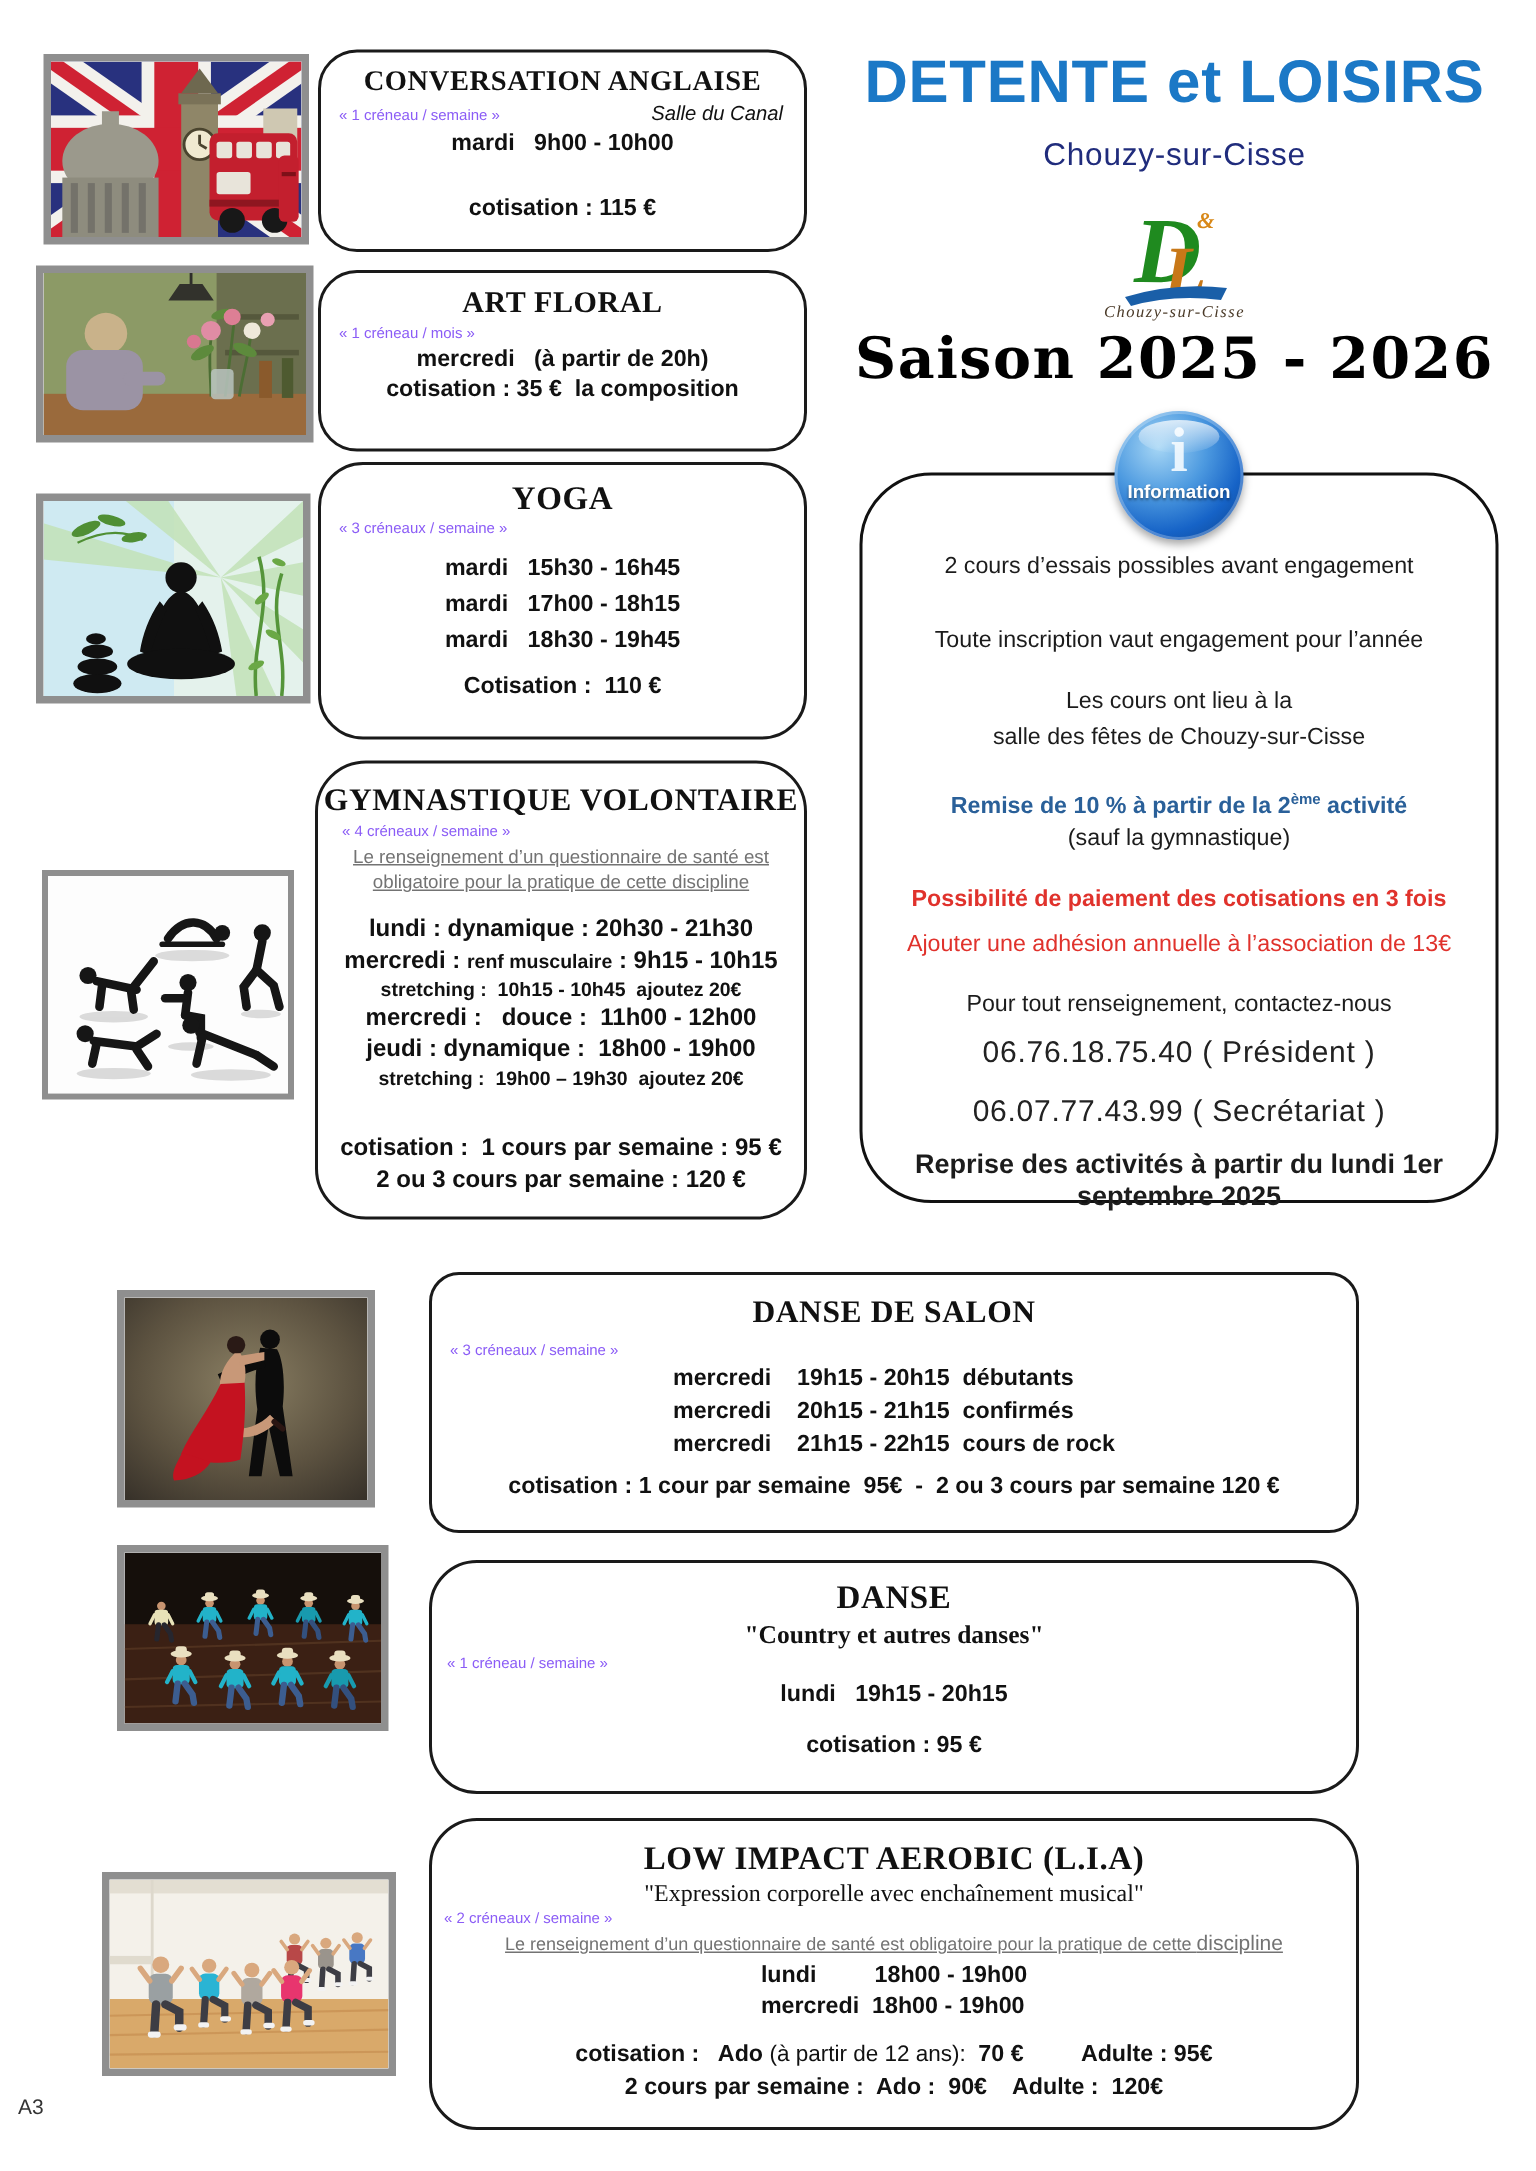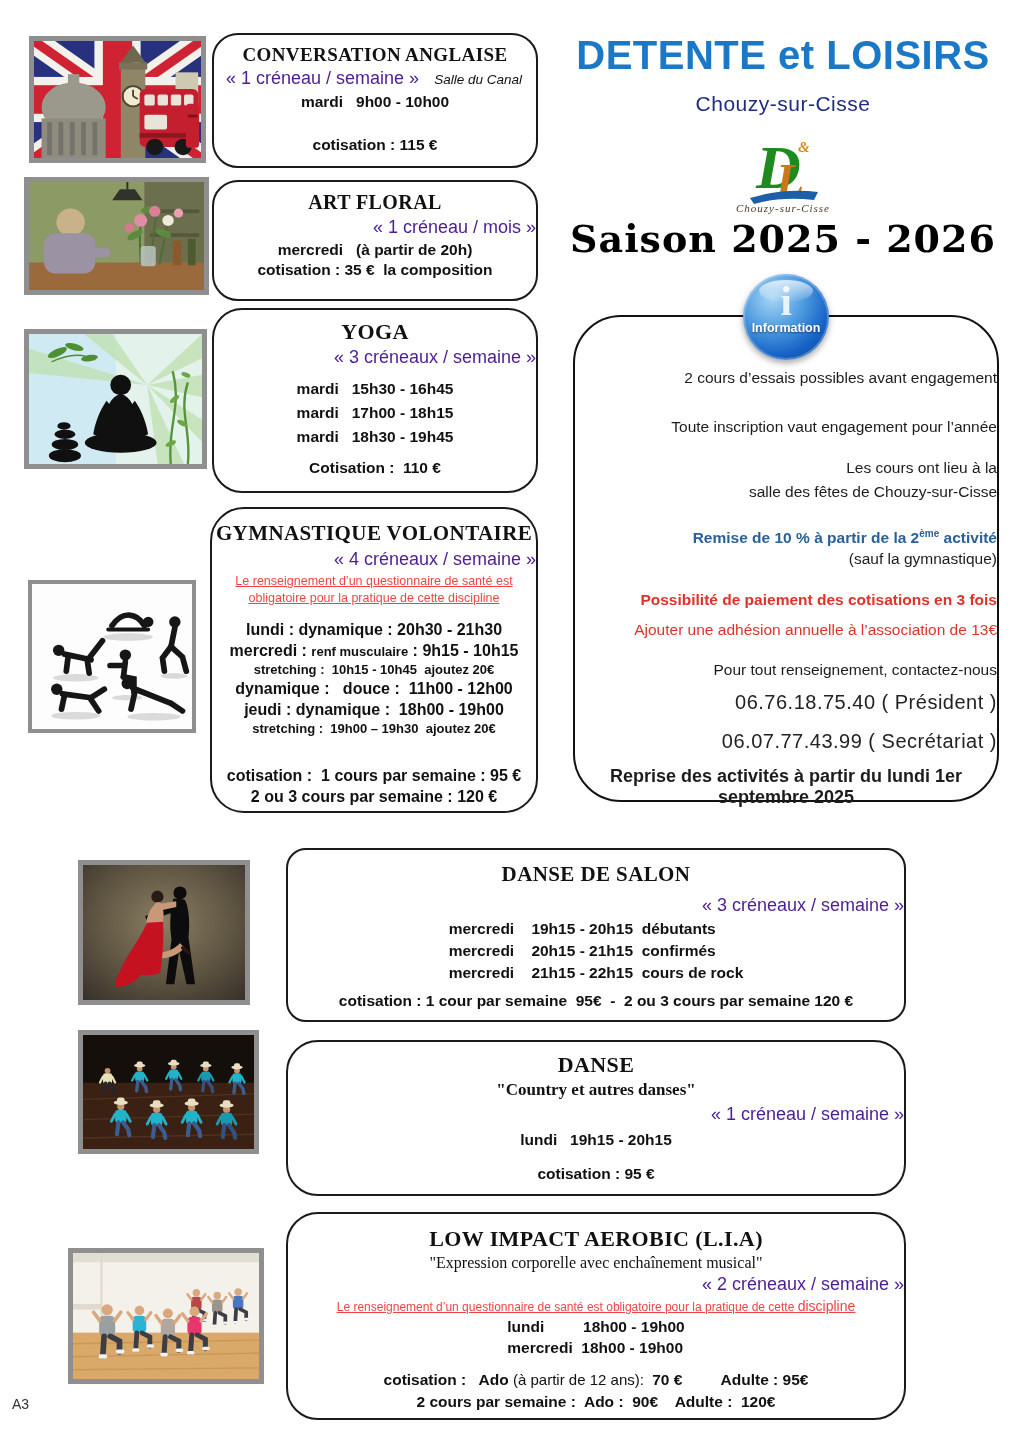--- a/index.html
+++ b/index.html
@@ -9,26 +9,26 @@
   
   .photo{position:absolute;border:5px solid #8f8f8f;box-sizing:border-box;background:#fff;overflow:hidden;}
   .photo svg{display:block;width:100%;height:100%;}
 
   
   .abox{position:absolute;border:2.5px solid #1a1a1a;border-radius:28px;box-sizing:border-box;
         background:#fff;text-align:center;}
   .abox .title{font-family:"Liberation Serif",serif;font-weight:bold;font-size:20px;letter-spacing:.4px;margin-top:9px;}
   .abox .subtitle{font-family:"Liberation Serif",serif;font-weight:bold;font-size:17px;margin-top:2px;}
   .abox .subtitle.light{font-weight:normal;font-size:16px;}
-  .creneau{color:#4c1d95;font-size:18px;text-align:right;}
+  .creneau{color:#8b5cf6;font-size:10px;text-align:left;}
   .b{font-weight:bold;}
   .pre{white-space:pre;}
   .sched{font-size:15.5px;font-weight:bold;}
   .small-b{font-size:13px;font-weight:bold;}
-  .warn{color:#ef4444;font-size:12.5px;text-decoration:underline;}
+  .warn{color:#737373;font-size:12.5px;text-decoration:underline;}
   .row{display:flex;justify-content:space-between;align-items:baseline;}
   .inline-left{display:inline-block;text-align:left;}
 
   
   .rcol{position:absolute;left:560px;top:0;width:446px;text-align:center;}
   .main-title{font-size:40px;font-weight:bold;color:#1b78c6;letter-spacing:.5px;margin-top:33px;}
   .sub-title{font-size:21px;color:#202c7c;margin-top:14px;letter-spacing:.5px;}
   .season{font-family:"DejaVu Serif",serif;font-weight:bold;font-size:38px;color:#000;letter-spacing:1px;margin-top:2px;}
   .logo-wrap{margin-top:10px;height:82px;position:relative;}
   .logo-caption{font-family:"Liberation Serif",serif;font-style:italic;font-size:11px;color:#4a3a28;letter-spacing:1px;margin-top:-6px;}
@@ -39,21 +39,21 @@
      box-shadow:0 3px 6px rgba(0,0,0,.35), inset 0 0 0 2px rgba(255,255,255,.25);
      z-index:4;text-align:center;}
   .info-icon .glyph{font-family:"Liberation Serif",serif;font-weight:bold;color:#e8f4fd;font-size:42px;line-height:46px;display:block;margin-top:4px;}
   .info-icon .lbl{display:block;color:#fff;font-weight:bold;font-size:12.5px;margin-top:-3px;text-shadow:0 1px 2px rgba(0,0,0,.5);}
   .info-icon::before{content:"";position:absolute;left:16px;top:6px;width:54px;height:22px;border-radius:50%;
      background:linear-gradient(rgba(255,255,255,.75),rgba(255,255,255,.05));}
 
   
   .ibox{position:absolute;left:573px;top:315px;width:426px;height:487px;border:2.5px solid #111;
         border-radius:48px;box-sizing:border-box;background:#fff;text-align:center;z-index:2;}
-  .ibox .inner{padding-top:52px;display:flex;flex-direction:column;align-items:flex-end;font-size:15.5px;color:#1c1c1c;}
+  .ibox .inner{padding-top:52px;display:flex;flex-direction:column;align-items:center;font-size:15.5px;color:#1c1c1c;}
   .accent-blue{color:#2a6099;font-weight:bold;}
   .red-line{color:#e0322c;}
   .phone{font-size:20px;color:#222;letter-spacing:.5px;}
 
   .a3{position:absolute;left:12px;top:1396px;font-size:14px;color:#333;}
   sup{font-size:10px;}
 </style>
 </head>
 <body>
 
@@ -397,21 +397,21 @@
   </div>
 
   <div class="abox" style="left:210px;top:507px;width:328px;height:306px;border-radius:34px">
     <div class="title" style="font-size:21px;margin-top:12px">GYMNASTIQUE VOLONTAIRE</div>
     <div class="creneau" style="margin:3px 0 0 16px">« 4 créneaux / semaine »</div>
     <div class="warn" style="margin-top:4px">Le renseignement d’un questionnaire de santé est</div>
     <div class="warn" style="margin-top:3px">obligatoire pour la pratique de cette discipline</div>
     <div class="sched pre" style="margin-top:16px;font-size:16px">lundi : dynamique : 20h30 - 21h30</div>
     <div style="margin-top:3px"><span class="sched pre" style="font-size:16px">mercredi : </span><span class="small-b pre">renf musculaire</span><span class="sched pre" style="font-size:16px"> : 9h15 - 10h15</span></div>
     <div class="small-b pre" style="margin-top:2px">stretching :  10h15 - 10h45  ajoutez 20€</div>
-    <div class="sched pre" style="margin-top:3px;font-size:16px">dynamique :   douce :  11h00 - 12h00</div>
+    <div class="sched pre" style="margin-top:3px;font-size:16px">mercredi :   douce :  11h00 - 12h00</div>
     <div class="sched pre" style="margin-top:3px;font-size:16px">jeudi : dynamique :  18h00 - 19h00</div>
     <div class="small-b pre" style="margin-top:2px">stretching :  19h00 – 19h30  ajoutez 20€</div>
     <div class="sched pre" style="margin-top:31px;font-size:16px">cotisation :  1 cours par semaine : 95 €</div>
     <div class="sched pre" style="margin-top:3px;font-size:16px">2 ou 3 cours par semaine : 120 €</div>
   </div>
 
   <div class="abox" style="left:286px;top:848px;width:620px;height:174px;border-radius:20px">
     <div class="title" style="font-size:21px;margin-top:12px">DANSE DE SALON</div>
     <div class="creneau" style="margin:8px 0 0 12px">« 3 créneaux / semaine »</div>
     <div class="inline-left" style="margin-top:4px">

